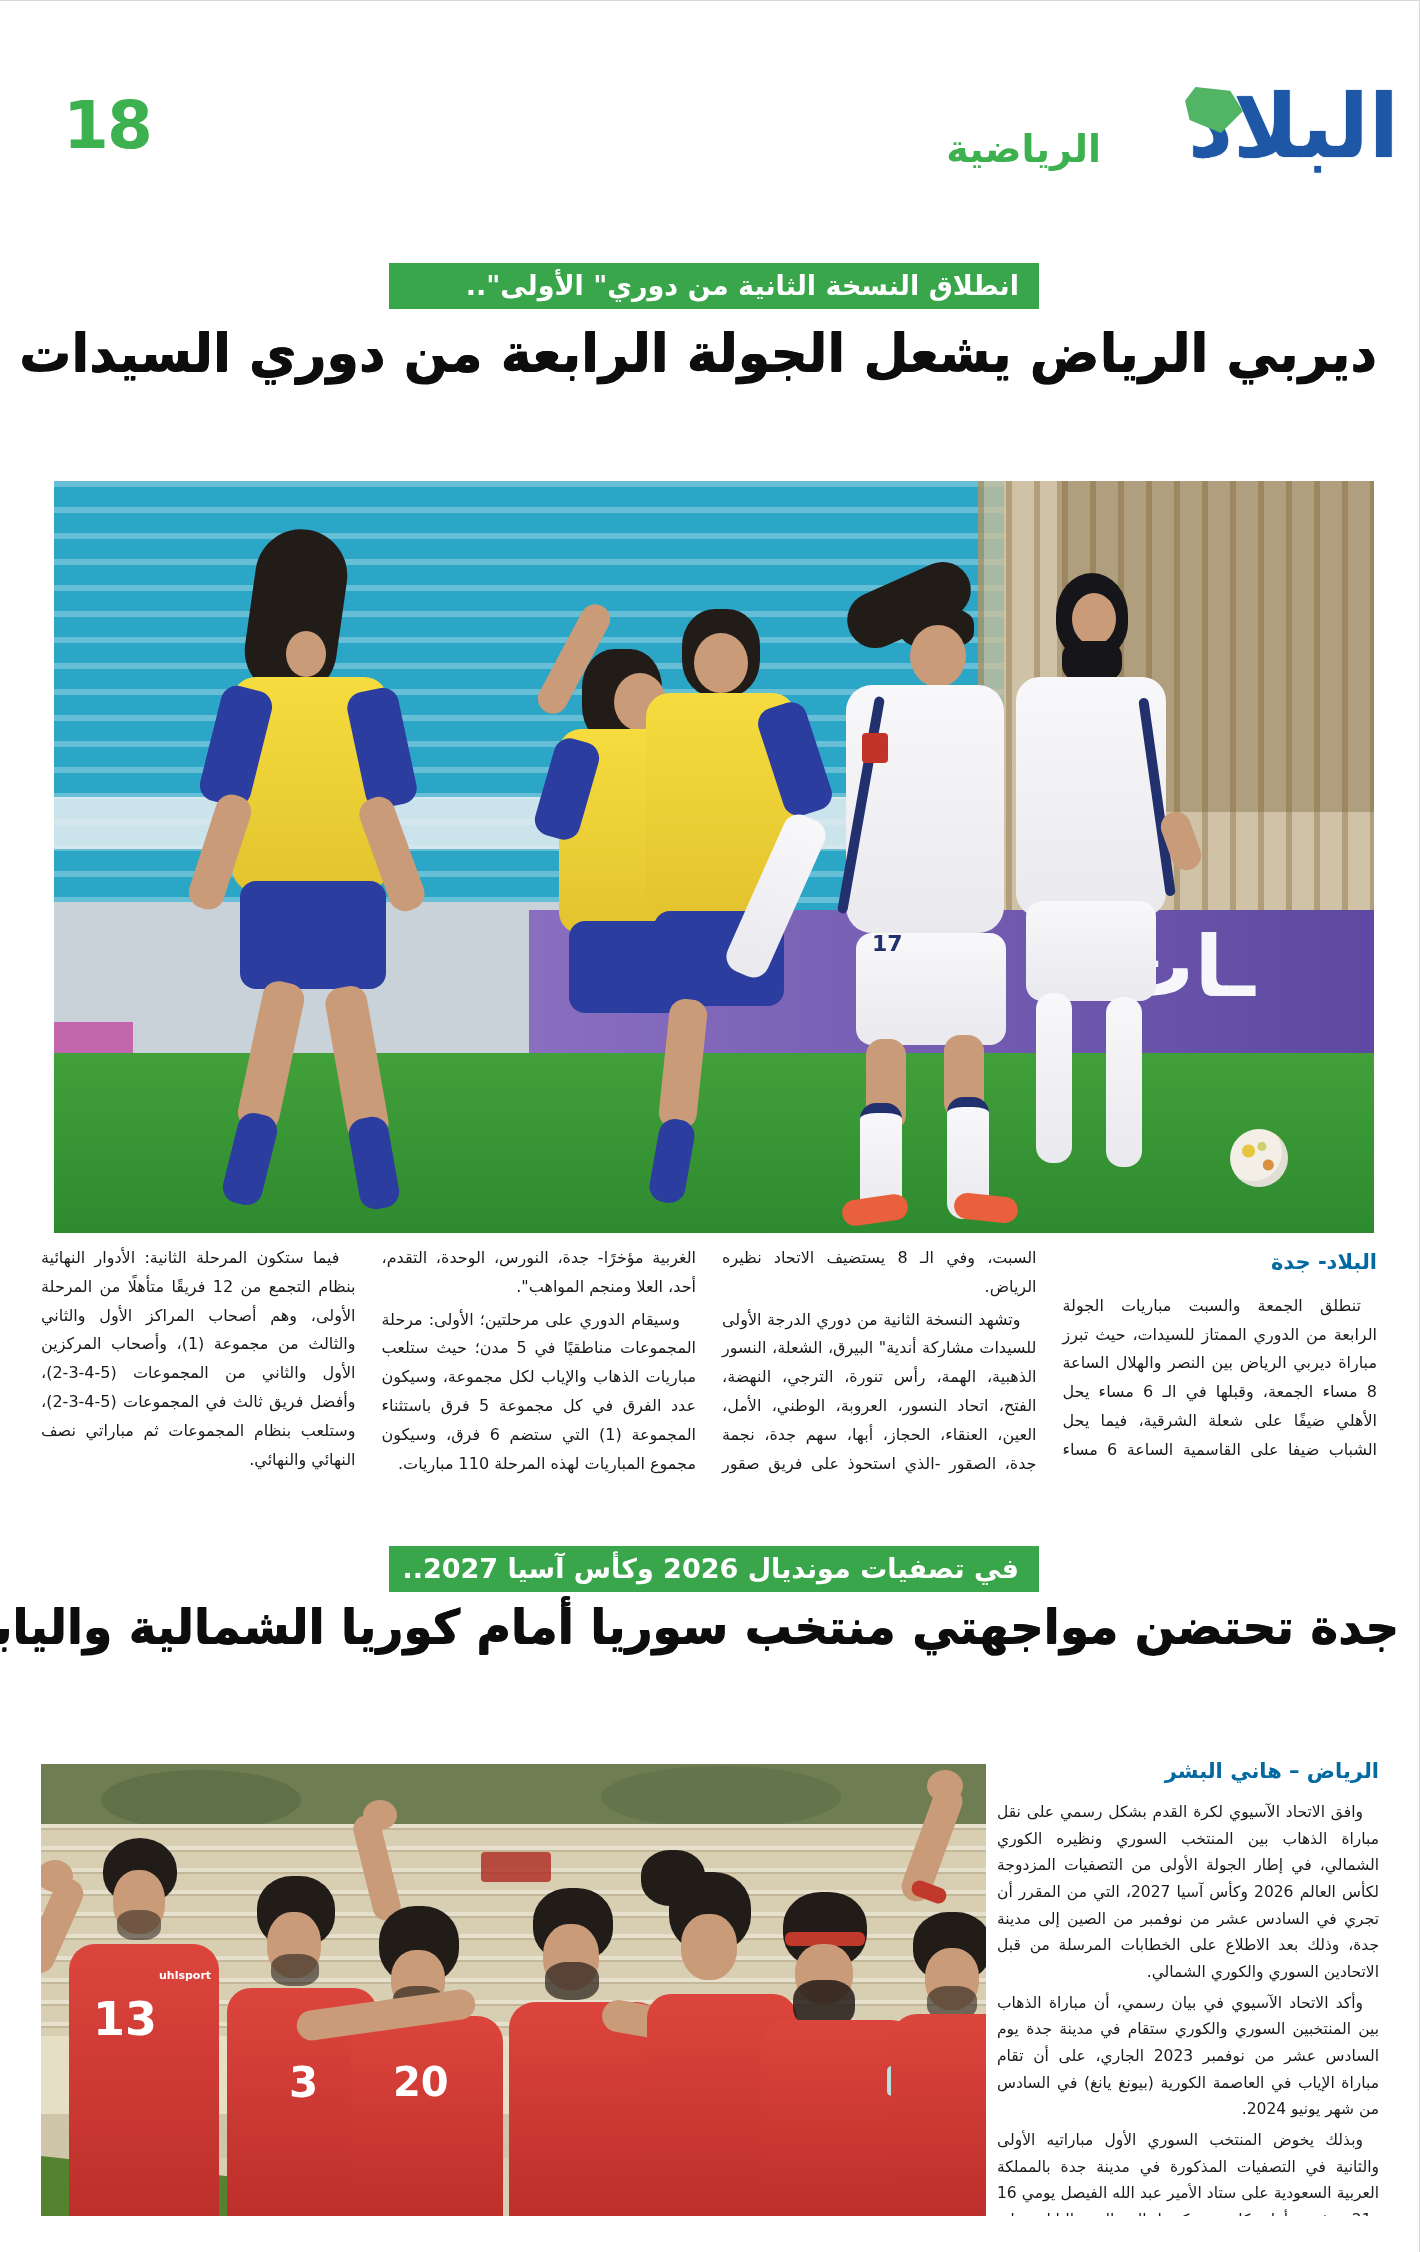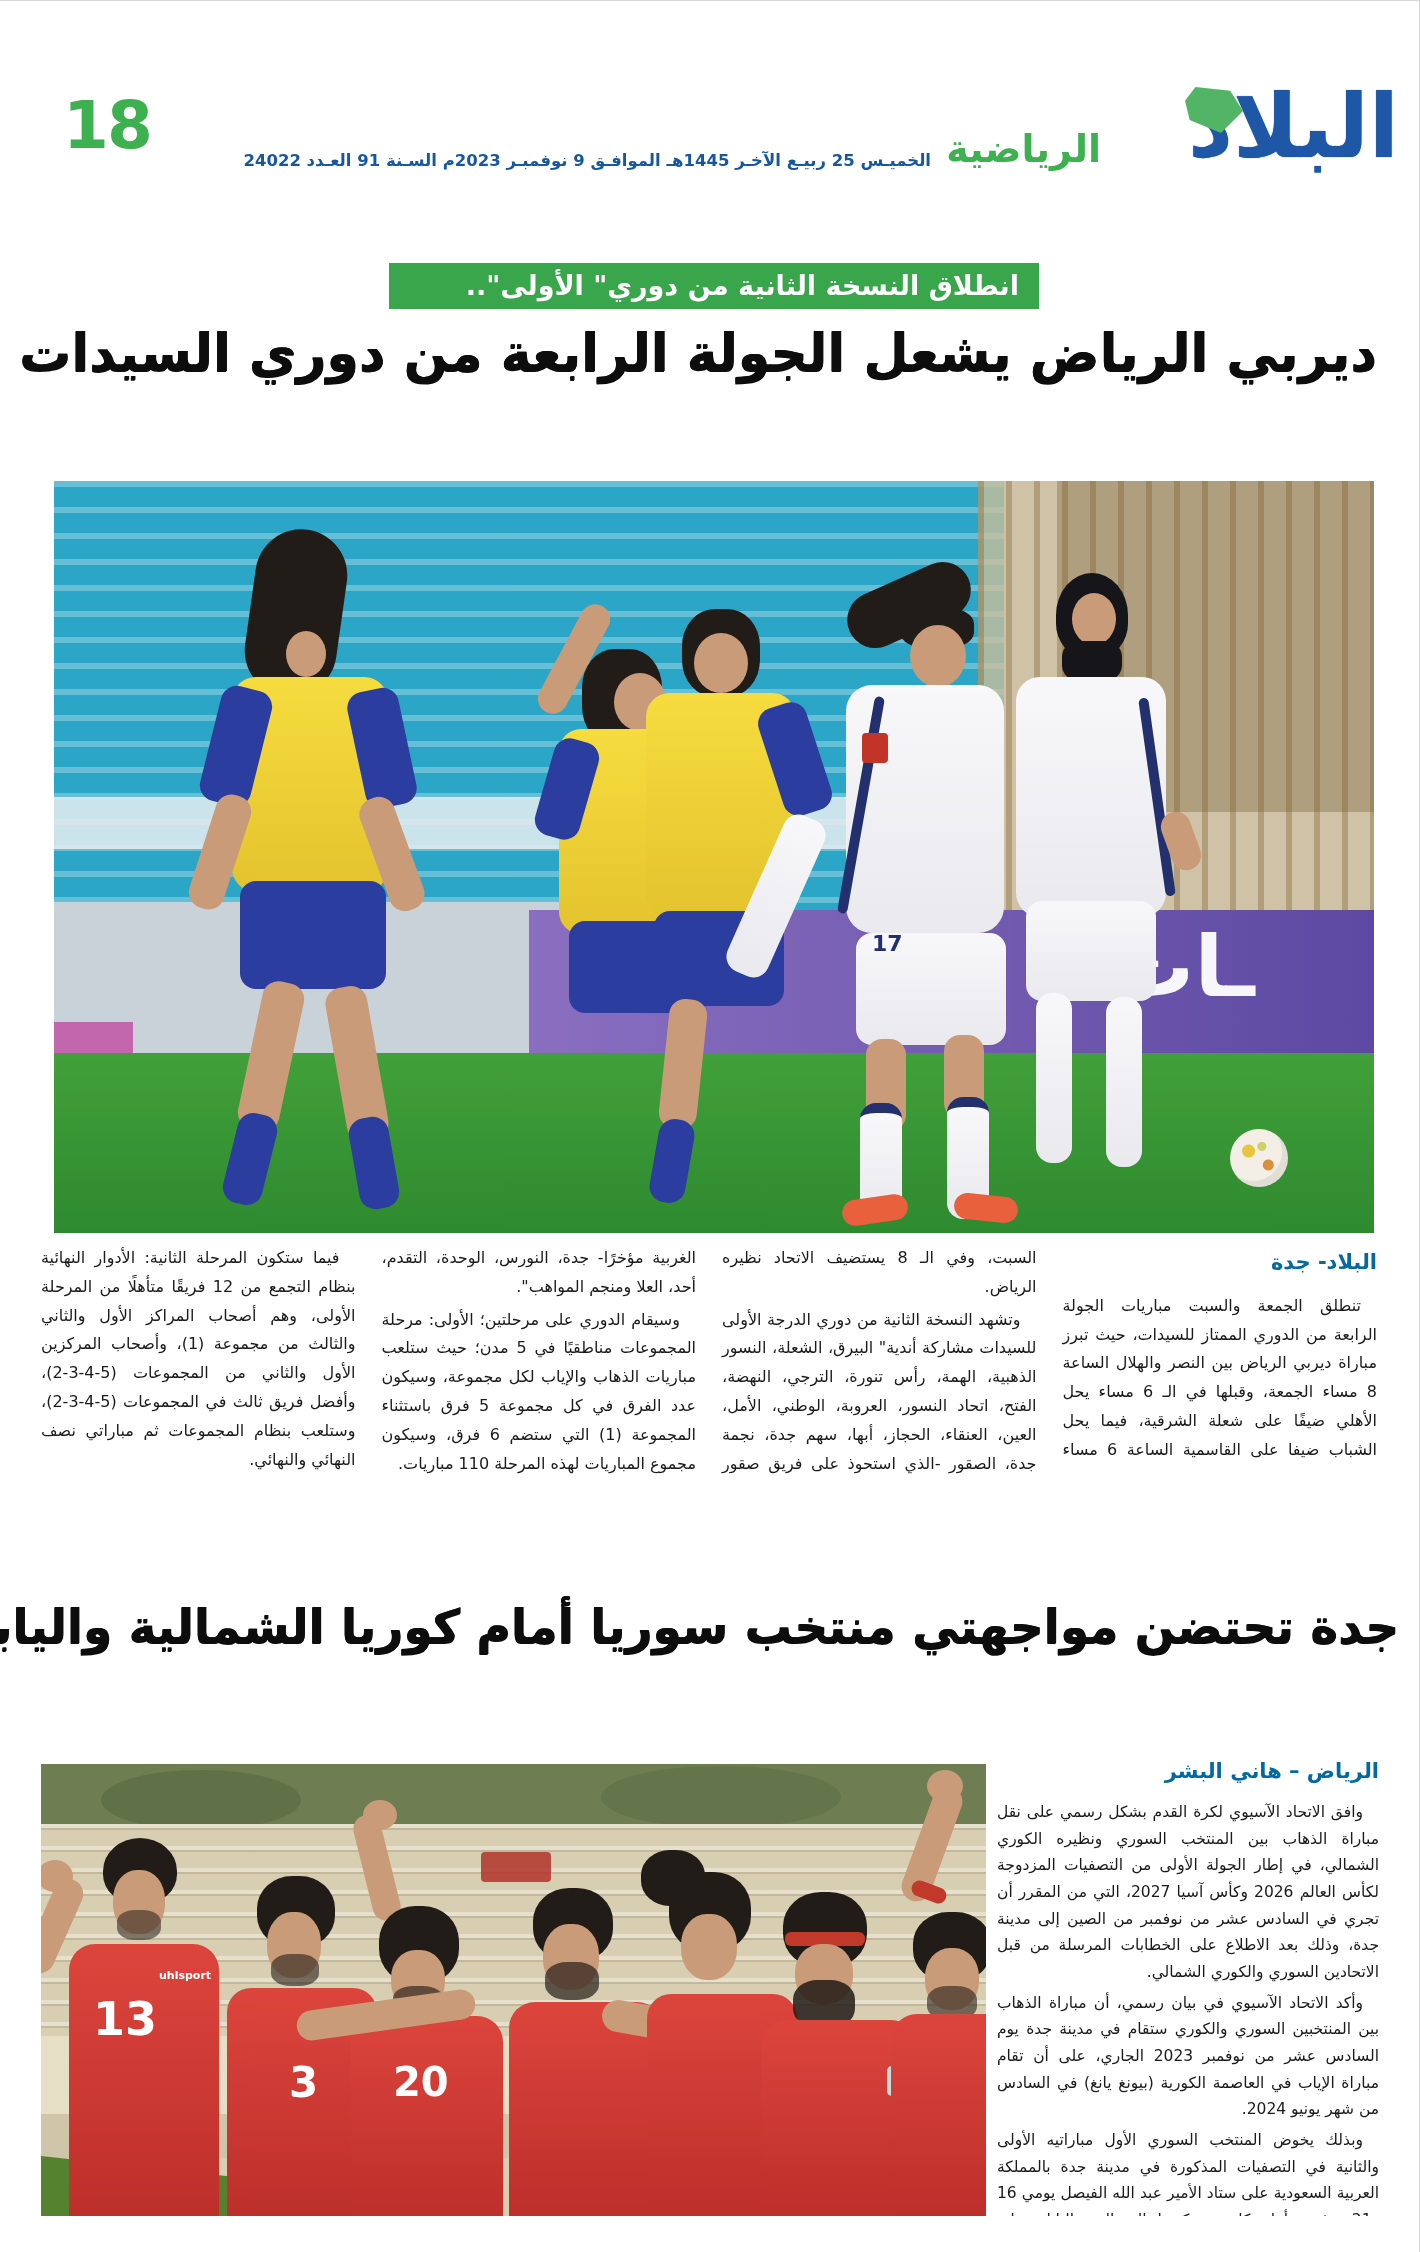--- a/index.html
+++ b/index.html
@@ -39,21 +39,20 @@
   .article2{left:998px;top:1752px;width:382px;height:463px;direction:rtl;font-size:15.5px;line-height:1.72;color:#1a1a1a;text-align:justify;overflow:hidden;}
   .byline{color:#0369a1;font-size:21px;font-weight:bold;margin:0 0 10px 0;}
   .article1 p,.article2 p{margin:0 0 4px 0;text-indent:16px;}
 </style>
 </head>
 <body>
 
 <div class="page">
 
   <div class="abs page-num">18</div>
-  <div class="abs date-line">الخميـس 25 ربيـع الآخـر 1445هـ الموافـق 9 نوفمبـر 2023م السـنة 91 العـدد 24022</div>
   <div class="abs section-label">الرياضية</div>
   <div class="abs logo">
     <span class="logo-text">البلاد</span>
     <span class="logo-map"></span>
   </div>
 
   <div class="abs kicker kicker1">انطلاق النسخة الثانية من دوري" الأولى"..</div>
   <div class="abs headline headline1">ديربي الرياض يشعل الجولة الرابعة من دوري السيدات</div>
 
   <div class="abs photo" id="photo1">
@@ -129,20 +128,21 @@
 
   <div class="abs article1">
     <div class="byline">البلاد- جدة</div>
     <p>تنطلق الجمعة والسبت مباريات الجولة الرابعة من الدوري الممتاز للسيدات، حيث تبرز مباراة ديربي الرياض بين النصر والهلال الساعة 8 مساء الجمعة، وقبلها في الـ 6 مساء يحل الأهلي ضيفًا على شعلة الشرقية، فيما يحل الشباب ضيفا على القاسمية الساعة 6 مساء السبت، وفي الـ 8 يستضيف الاتحاد نظيره الرياض.</p>
     <p>وتشهد النسخة الثانية من دوري الدرجة الأولى للسيدات مشاركة أندية" البيرق، الشعلة، النسور الذهبية، الهمة، رأس تنورة، الترجي، النهضة، الفتح، اتحاد النسور، العروبة، الوطني، الأمل، العين، العنقاء، الحجاز، أبها، سهم جدة، نجمة جدة، الصقور -الذي استحوذ على فريق صقور الغربية مؤخرًا- جدة، النورس، الوحدة، التقدم، أحد، العلا ومنجم المواهب".</p>
     <p>وسيقام الدوري على مرحلتين؛ الأولى: مرحلة المجموعات مناطقيًا في 5 مدن؛ حيث ستلعب مباريات الذهاب والإياب لكل مجموعة، وسيكون عدد الفرق في كل مجموعة 5 فرق باستثناء المجموعة (1) التي ستضم 6 فرق، وسيكون مجموع المباريات لهذه المرحلة 110 مباريات.</p>
     <p>فيما ستكون المرحلة الثانية: الأدوار النهائية بنظام التجمع من 12 فريقًا متأهلًا من المرحلة الأولى، وهم أصحاب المراكز الأول والثاني والثالث من مجموعة (1)، وأصحاب المركزين الأول والثاني من المجموعات (5-4-3-2)، وأفضل فريق ثالث في المجموعات (5-4-3-2)، وستلعب بنظام المجموعات ثم مباراتي نصف النهائي والنهائي.</p>
 
   </div>
 
+  <div class="abs kicker kicker2">في تصفيات مونديال 2026 وكأس آسيا 2027..</div>
   <div class="abs headline headline2">جدة تحتضن مواجهتي منتخب سوريا أمام كوريا الشمالية واليابان</div>
 
   <div class="abs photo" id="photo2">
     <div class="part" style="left:0;top:0;width:100%;height:62px;border-radius:0;background:#6e7e52;"></div>
     <div class="headp" style="left:60px;top:6px;width:200px;height:60px;background:#5d6e45;opacity:.8;"></div>
     <div class="headp" style="left:560px;top:2px;width:240px;height:62px;background:#62734a;opacity:.8;"></div>
     <div class="part" style="left:0;top:60px;width:100%;height:212px;border-radius:0;background:#d8cfb2;background-image:repeating-linear-gradient(180deg,rgba(255,255,255,.35) 0 4px,rgba(140,125,90,.28) 4px 6px,rgba(0,0,0,0) 6px 22px);"></div>
     <div class="part" style="left:440px;top:88px;width:70px;height:30px;background:#b23229;opacity:.85;border-radius:4px;"></div>
     <div class="part" style="left:0;top:272px;width:100%;height:80px;border-radius:0;background:#e6dfc6;"></div>
     <div class="part" style="left:0;top:350px;width:100%;height:44px;border-radius:0;background:#cfc6a9;"></div>

